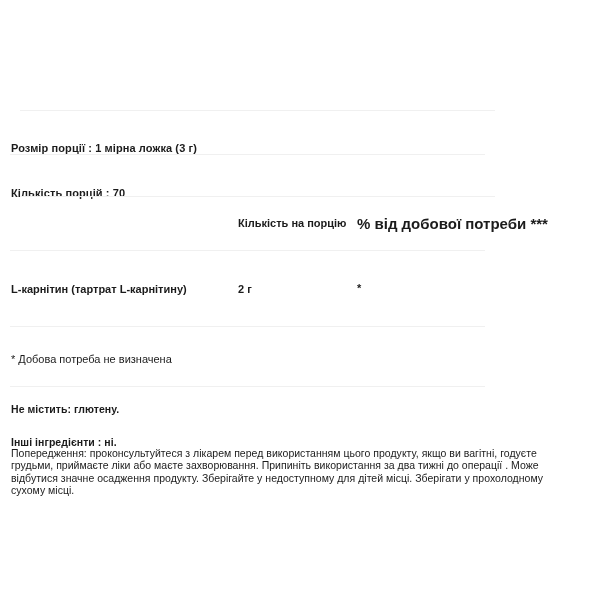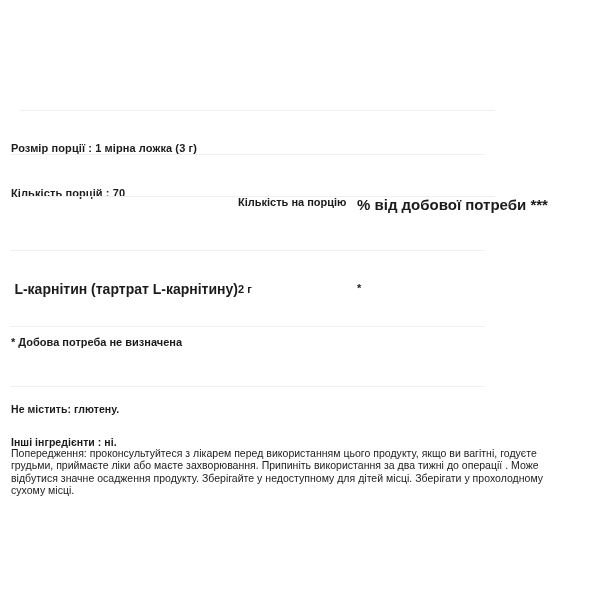--- a/index.html
+++ b/index.html
@@ -61,38 +61,38 @@
   
   .facts-table {
     position: absolute;
     left: 0;
     top: 196px;
     width: 600px;
   }
   .thead-row {
     height: 54px;
     display: flex;
+    align-items: center;
     padding-left: 11px;
     box-sizing: border-box;
   }
   .tbody-row {
     height: 75px;
     display: flex;
     align-items: center;
     padding-left: 11px;
     box-sizing: border-box;
   }
   .col-name {
     width: 227px;
     flex: 0 0 227px;
-    font-size: 14px;
-    font-weight: bold;
-    color: #1b1b1b;
-    white-space: nowrap;
-    text-align: right;
+    font-size: 11px;
+    font-weight: bold;
+    color: #1b1b1b;
+    white-space: nowrap;
   }
   .col-amount {
     width: 119px;
     flex: 0 0 119px;
     font-size: 11px;
     font-weight: bold;
     color: #1b1b1b;
     white-space: nowrap;
   }
   .col-dv {
@@ -109,23 +109,23 @@
   .dv-star {
     font-size: 11px;
     font-weight: bold;
     line-height: 1;
   }
 
   
   .footnote {
     position: absolute;
     left: 11px;
-    top: 336px;
-    font-size: 11px;
-    font-weight: bold;
+    top: 353px;
+    font-size: 11px;
+    font-weight: normal;
     color: #1b1b1b;
     white-space: nowrap;
   }
 
   .rule-footnote {
     position: absolute;
     left: 10px;
     top: 386px;
     width: 475px;
     height: 1px;

